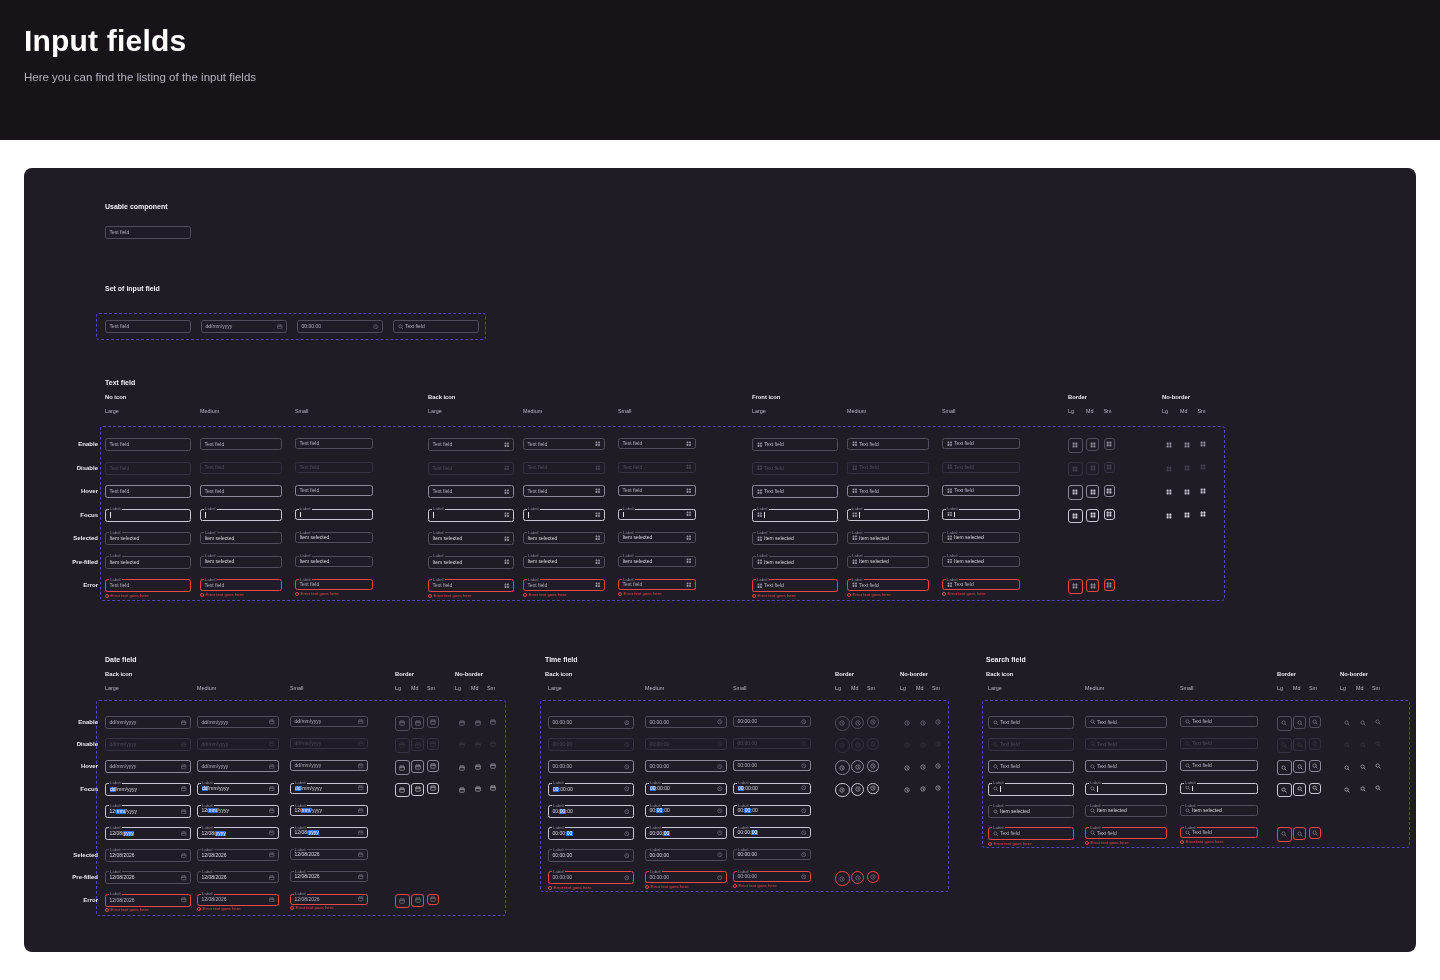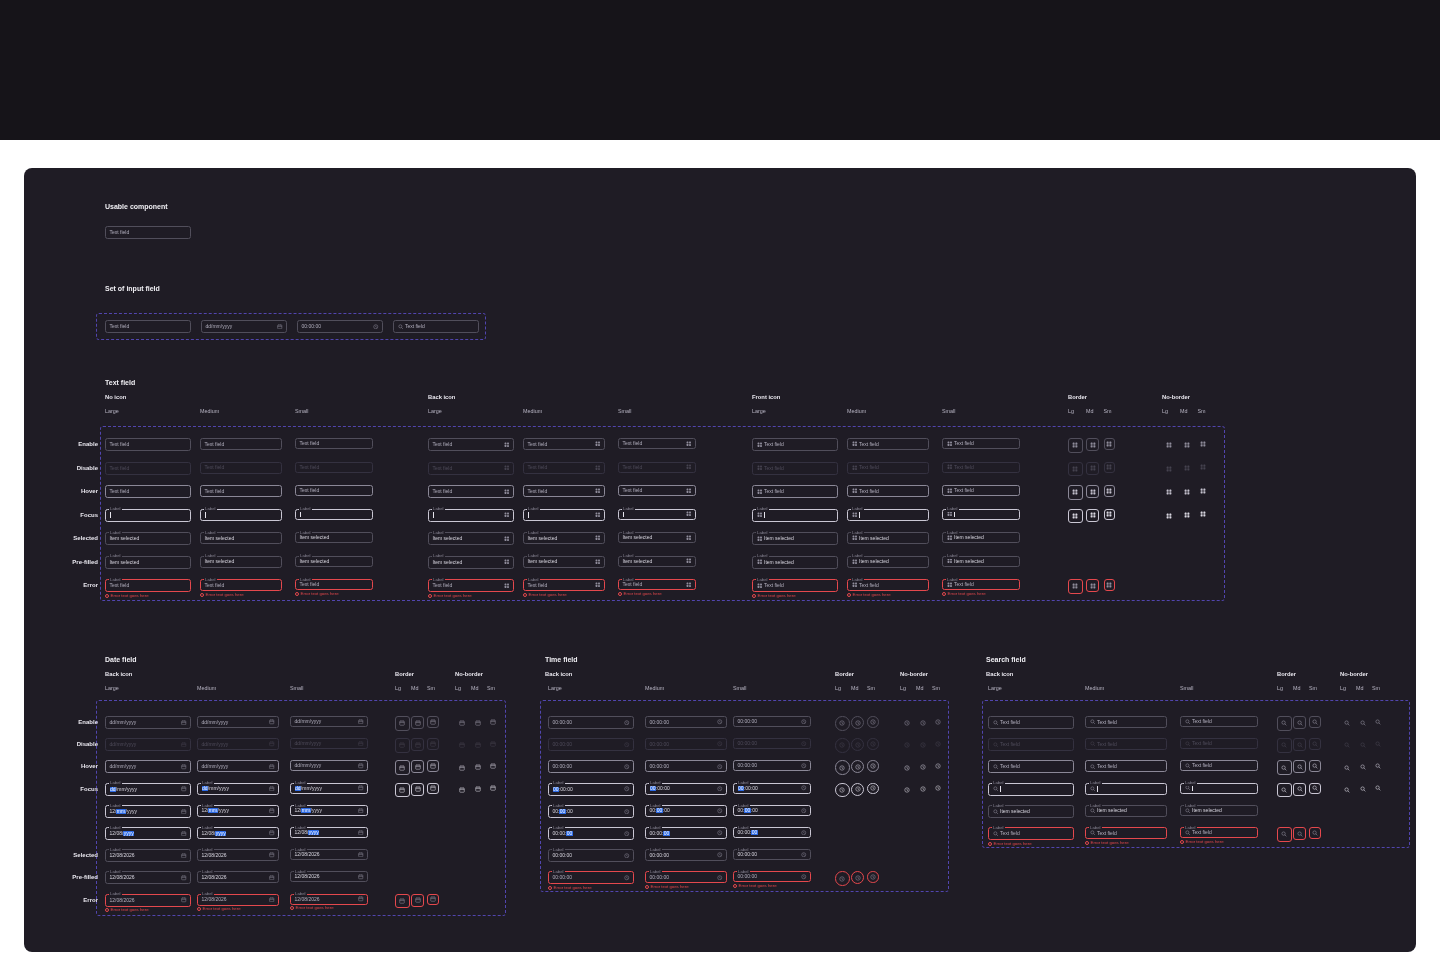--- a/index.html
+++ b/index.html
@@ -69,20 +69,22 @@
   .ibox.round{border-radius:50%;}
   .ibox.st-disable{color:#45424f;border-color:#343140;}
   .ibox.st-hover{border-color:#8b8897;color:#c3c0cd;}
   .ibox.st-focus{border-color:#cac7d4;color:#d9d7e1;}
   .ibox.st-error{border-color:#e5484d;}
 </style>
 </head>
 <body>
 
 <header class="band">
+  <h1>Input fields</h1>
+  <p>Here you can find the listing of the input fields</p>
 </header>
 
 <main class="canvas">
   <div class="dash" style="left:72px;top:145px;width:390px;height:27px"></div>
   <div class="dash" style="left:76px;top:258px;width:1125px;height:175px"></div>
   <div class="dash" style="left:72px;top:532px;width:410px;height:216px"></div>
   <div class="dash" style="left:516px;top:532px;width:409px;height:192px"></div>
   <div class="dash" style="left:958px;top:532px;width:428px;height:148px"></div>
   <div id="layer">
       <div class="sec-h" style="left:81px;top:35px">Usable component</div>

